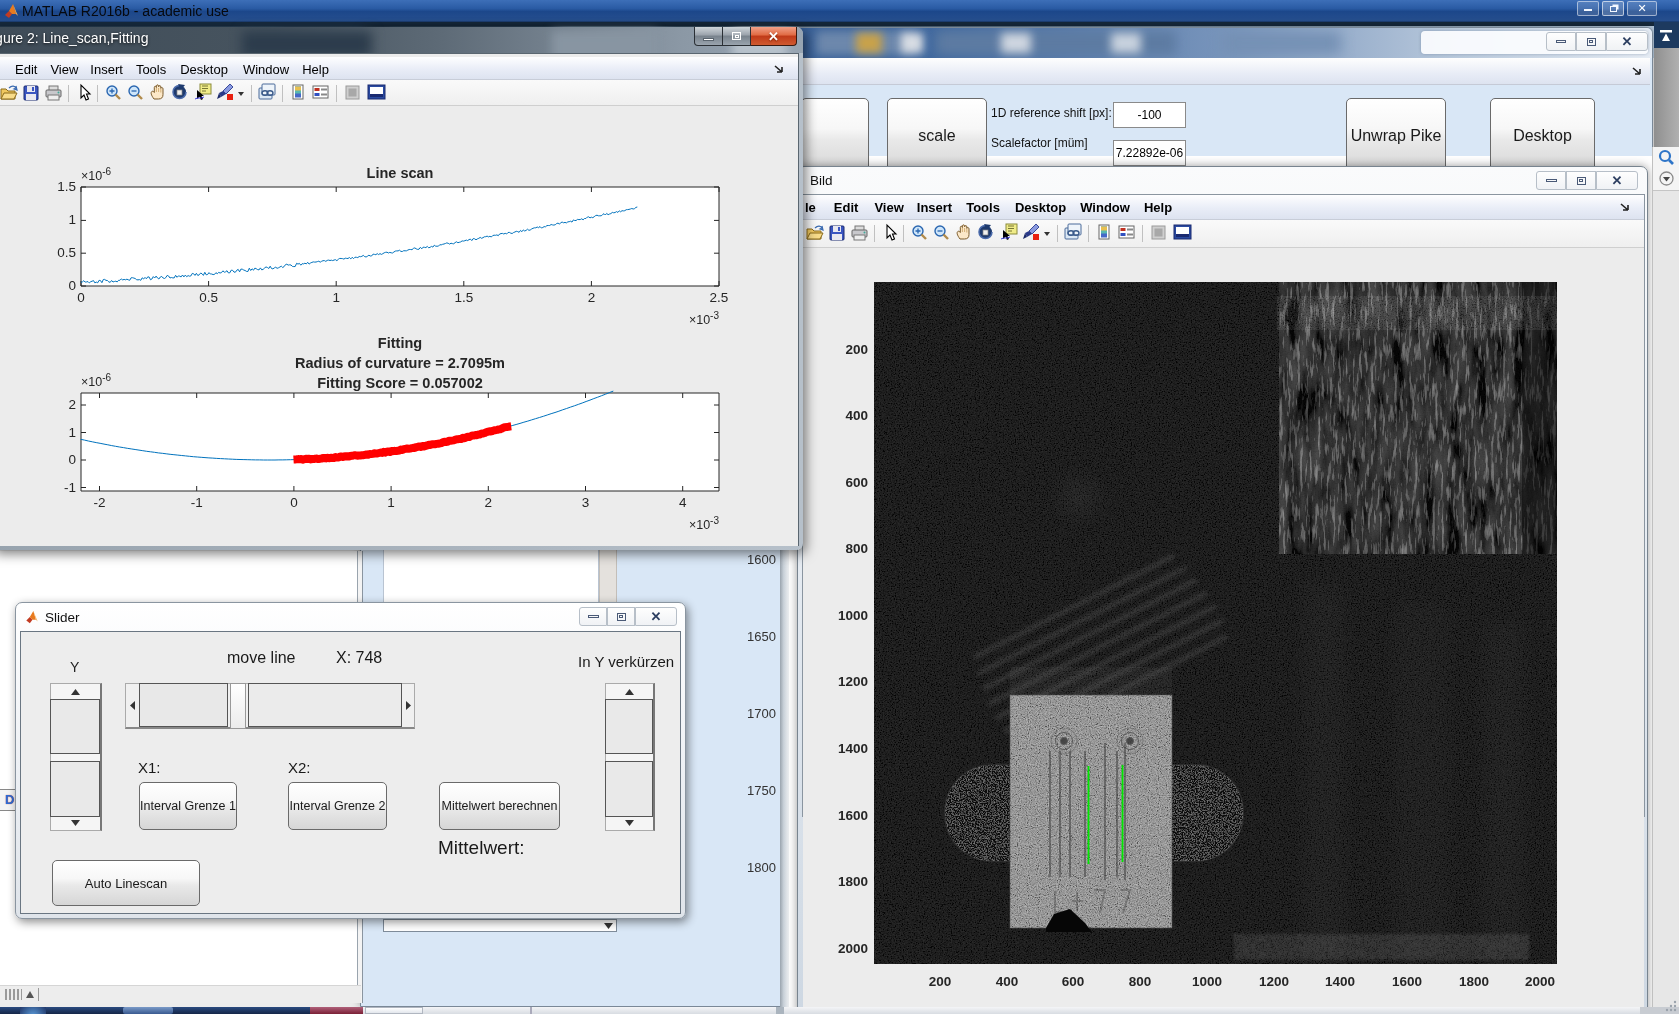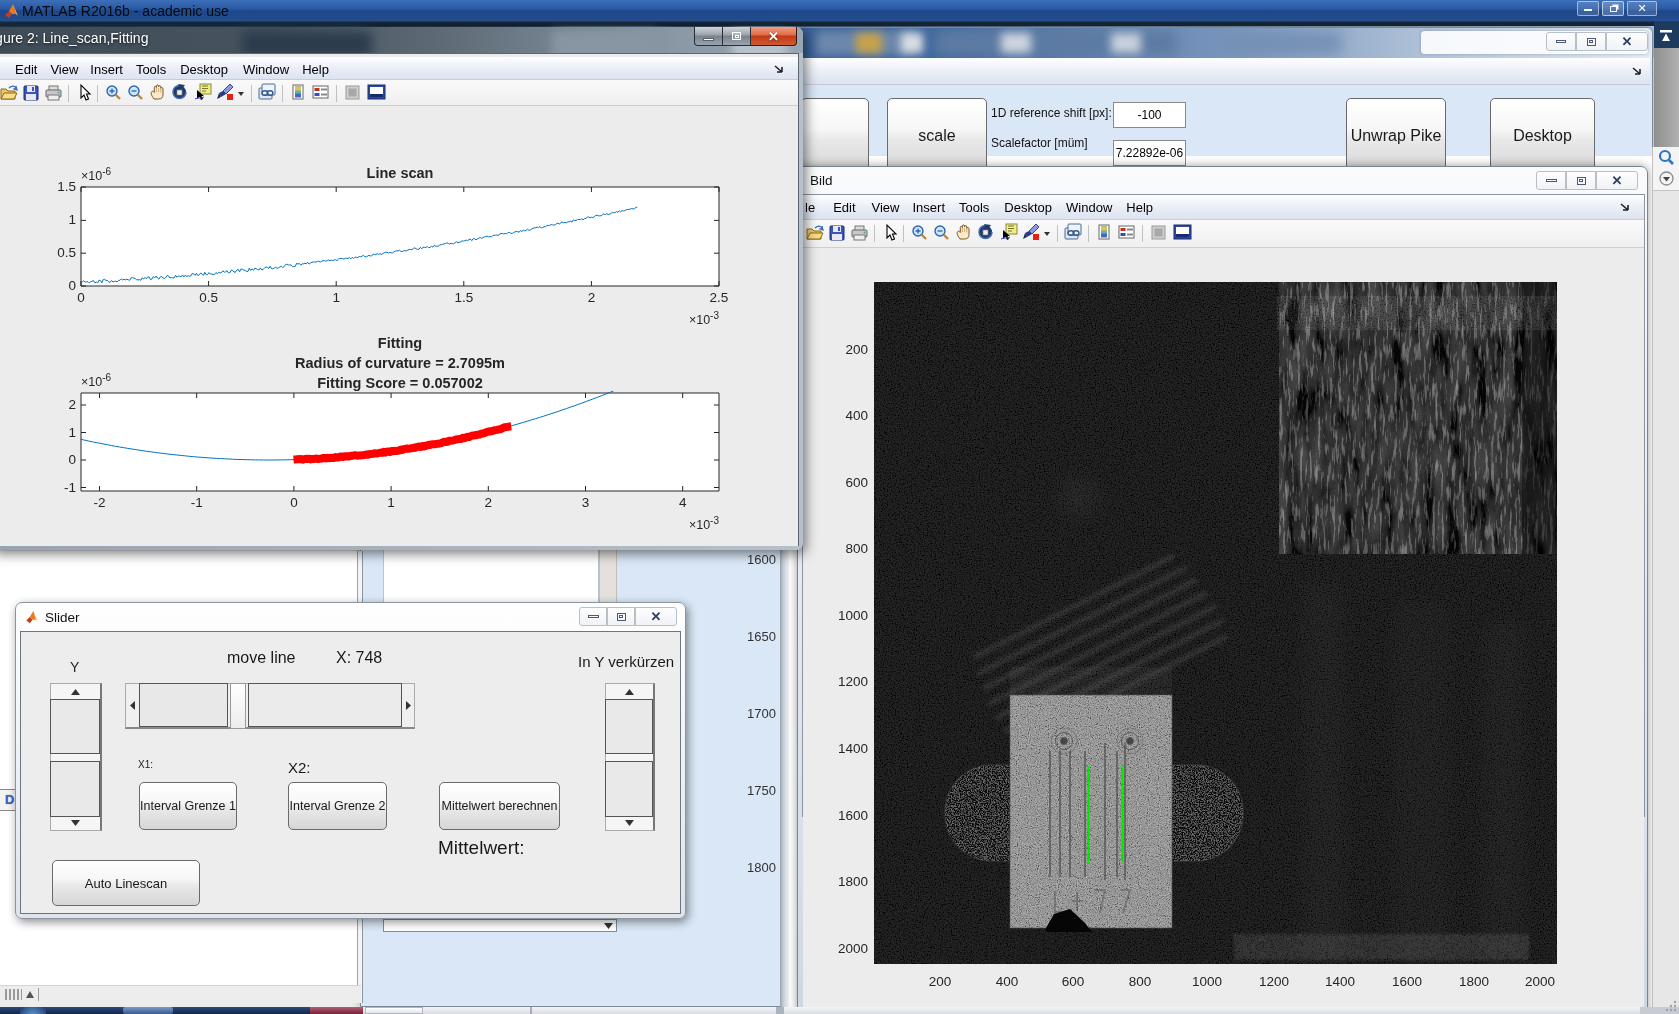--- a/index.html
+++ b/index.html
@@ -114,21 +114,21 @@
     <div class="capbtn" style="width:30px;border-radius:3px 0 0 3px;">
           <div style="width:11px;height:3px;border:1px solid #4a5a77;"></div>
         </div>
     <div class="capbtn" style="width:30px;">
           <div style="width:9px;height:8px;border:1px solid #4a5a77;display:flex;align-items:center;justify-content:center;">
             <div style="width:4px;height:3px;border:1px solid #4a5a77;"></div>
           </div>
         </div>
     <div class="capbtn" style="width:42px;border-radius:0 3px 3px 0;color:#2c3e60;font-size:13px;font-weight:bold;">✕</div>
   </div>
-  <div class="abs" style="left:4px;top:27px;width:843px;height:623px;background:#ececec;border:1px solid #8a95a0;">
+  <div class="abs" style="left:4px;top:27px;width:843px;height:623px;background:#ececec;border:1px solid #8a95a0;font-weight:bold;">
     <div class="abs" style="left:0;top:0;width:841px;height:25px;background:linear-gradient(#fefeff,#e9edf7 55%,#dde3f0);border-bottom:1px solid #c8cdd8;">
       <div style="position:absolute;left:2px;top:5px;display:flex;font-size:13px;color:#000;">
             <span style="margin-right:18px;">le</span>
             <span style="margin-right:16px;">Edit</span>
             <span style="margin-right:13px;">View</span>
             <span style="margin-right:14px;">Insert</span>
             <span style="margin-right:15px;">Tools</span>
             <span style="margin-right:14px;">Desktop</span>
             <span style="margin-right:14px;">Window</span>
             <span>Help</span>
@@ -651,21 +651,21 @@
             </svg>
           </div>
       <div style="position:absolute;left:-1px;top:15px;width:48px;height:55px;background:#e9e9e9;border:1.5px solid #555;"></div>
       <div style="position:absolute;left:-1px;top:77px;width:48px;height:56px;background:#e9e9e9;border:1.5px solid #555;"></div>
       <div style="position:absolute;left:0;bottom:0;width:100%;height:15px;display:flex;align-items:center;justify-content:center;">
             <svg width="9" height="6">
               <path d="M4.5 6 L9 0 L0 0 Z" fill="#333"></path>
             </svg>
           </div>
     </div>
-    <div class="abs" style="left:117px;top:127px;font-size:10px;color:#1a1a1a;">X1:</div>
+    <div class="abs" style="left:117px;top:127px;font-size:15px;color:#1a1a1a;">X1:</div>
     <div class="abs" style="left:267px;top:127px;font-size:15px;color:#1a1a1a;">X2:</div>
     <div class="abs btn7" style="left:118px;top:150px;width:98px;height:48px;font-size:12.5px;">Interval Grenze 1</div>
     <div class="abs btn7" style="left:267px;top:150px;width:99px;height:48px;font-size:12.5px;">Interval Grenze 2</div>
     <div class="abs btn7" style="left:418px;top:150px;width:121px;height:48px;font-size:12.5px;">Mittelwert berechnen</div>
     <div class="abs" style="left:417px;top:205px;font-size:19px;color:#1a1a1a;">Mittelwert:</div>
     <div class="abs btn7" style="left:31px;top:228px;width:148px;height:46px;font-size:13px;">Auto Linescan</div>
   </div>
 </div>
 
 <div class="abs" style="left:1654px;top:22px;width:25px;height:26px;background:#1d3a5f;">

